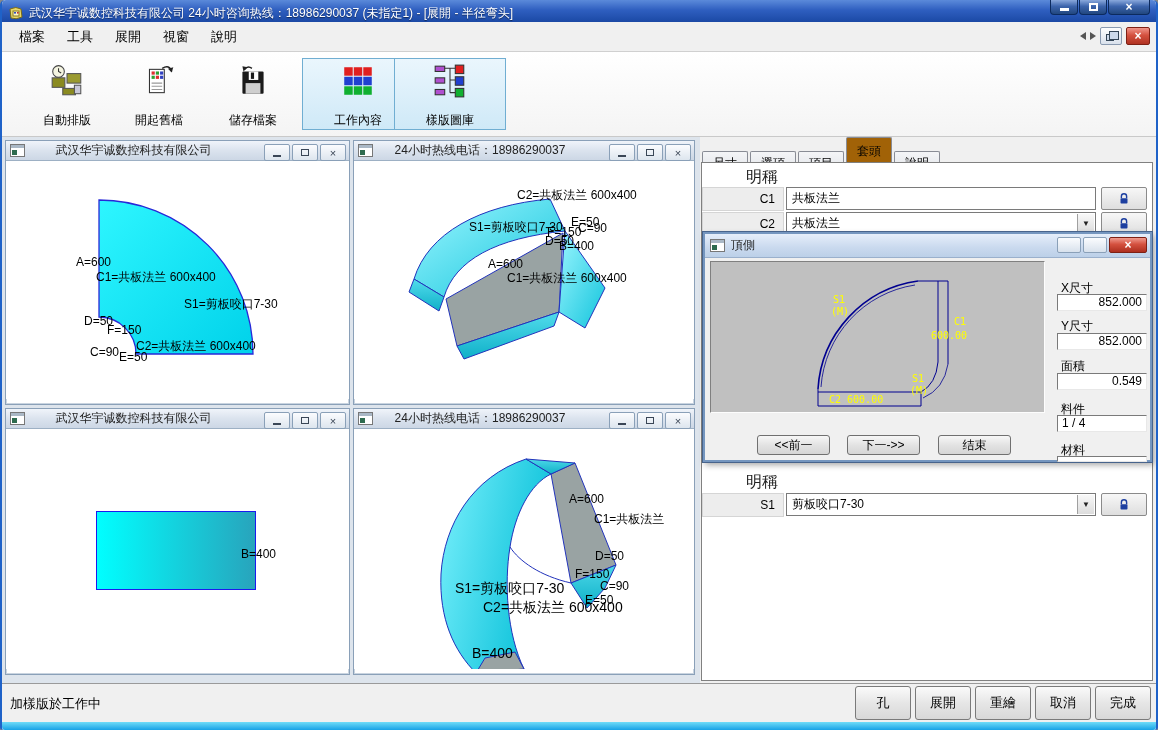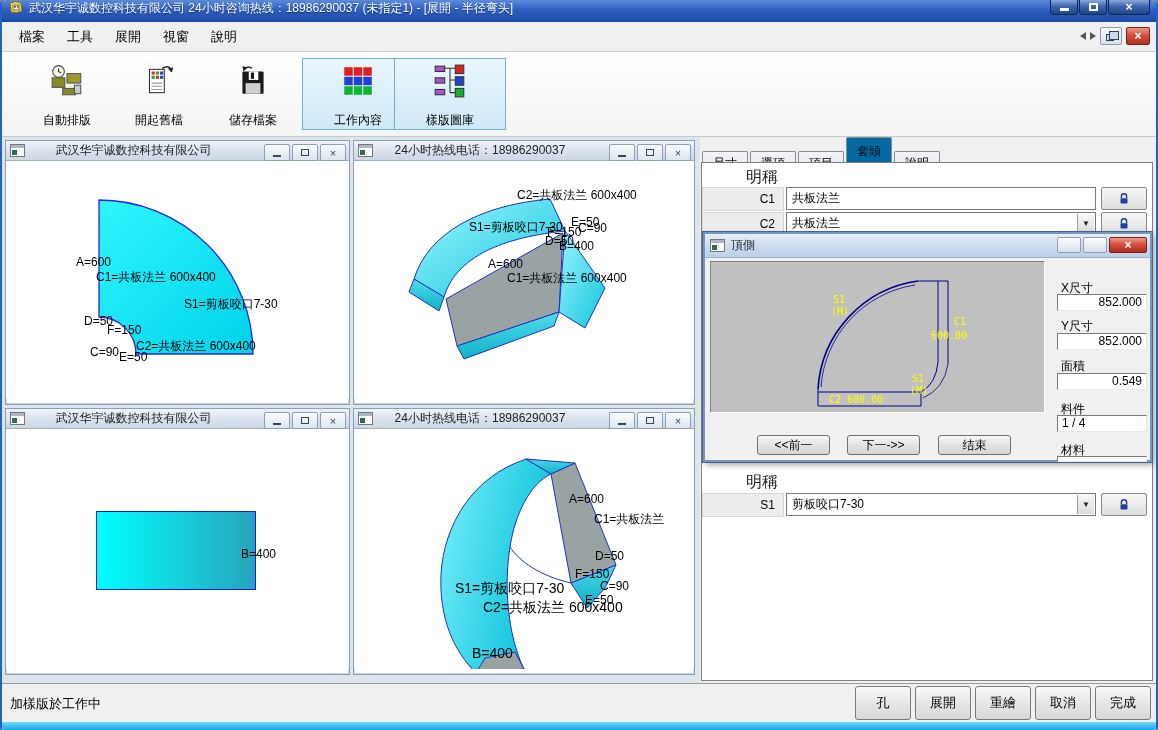--- a/index.html
+++ b/index.html
@@ -1,21 +1,21 @@
 <!DOCTYPE html>
 <html><head>
 <meta charset="utf-8">
 <style>
   * { box-sizing: border-box; margin: 0; padding: 0; }
   html,body { width:1158px; height:730px; }
   body { font-family: "Liberation Sans", sans-serif; font-size:12px; color:#000; background:#888; }
   .window { position:relative; width:1158px; height:730px; border-left:2px solid #1f62c8; border-right:2px solid #1f62c8; background:#f0f0f0; border-radius:5px 5px 3px 3px; overflow:hidden; }
 
   
-  .titlebar { position:relative; height:22px; background:linear-gradient(180deg,#5b8ada 0%,#2f5fc0 45%,#1b49a5 100%); display:flex; align-items:flex-start; padding:0 6px; border-radius:4px 4px 0 0; }
+  .titlebar { position:relative; height:22px; background:linear-gradient(180deg,#5b8ada 0%,#2f5fc0 45%,#1b49a5 100%); display:flex; align-items:flex-end; padding:0 6px; border-radius:4px 4px 0 0; }
   .titlebar .title { color:#fff; font-size:12px; margin-left:5px; white-space:nowrap; text-shadow:0 1px 1px rgba(0,0,0,.5); }
   .winbtns { position:absolute; right:6px; top:0; display:flex; gap:1px; }
   .winbtn { width:28px; height:15px; border:1px solid #0c2a5e; border-top:none; border-radius:0 0 4px 4px; background:linear-gradient(180deg,#89a8dc 0%,#3c64ac 45%,#21477f 100%); display:flex; align-items:center; justify-content:center; color:#fff; }
   .winbtn.close { width:42px; }
   .glyph-min { width:9px; height:3px; background:#fff; margin-top:5px; }
   .glyph-max { width:9px; height:8px; border:2px solid #fff; }
   .glyph-x { font-size:12px; font-weight:bold; line-height:1; }
 
   
   .menubar { position:relative; height:30px; background:#f0f0f0; border-bottom:1px solid #d0d0d0; display:flex; align-items:center; padding-left:6px; }
@@ -50,21 +50,21 @@
   .cw-btn { width:26px; height:17px; border:1px solid #8aa0b8; border-radius:2px; background:linear-gradient(180deg,#fbfcfe,#dde5ee); display:flex; align-items:center; justify-content:center; color:#3a4656; font-size:11px; }
   .cw-btn .glyph-min2 { width:8px; height:2px; background:#3a4656; margin-top:6px; }
   .cw-btn .glyph-rest { width:8px; height:7px; border:1px solid #3a4656; }
   .cw-body { position:relative; background:#fff; overflow:hidden; }
   .anno { position:absolute; font-size:12px; color:#000; white-space:nowrap; line-height:1.1; }
 
   
   .panel { position:absolute; left:698px; top:0; width:456px; height:546px; background:#f0f0f0; }
   .tabs { position:absolute; left:0; top:0; height:25px; display:flex; padding-left:2px; gap:2px; }
   .tab { min-width:46px; padding:0 8px; height:23px; margin-top:14px; border:1px solid #898c95; border-bottom:none; border-radius:2px 2px 0 0; background:linear-gradient(180deg,#f4f5f7,#dfe2e7); font-size:12px; text-align:center; line-height:22px; }
-  .tab.active { height:25px; margin-top:0; background:#0369a1; position:relative; z-index:2; line-height:26px; }
+  .tab.active { height:25px; margin-top:0; background:#a16207; position:relative; z-index:2; line-height:26px; }
   .panel-box { position:absolute; left:1px; right:3px; top:25px; bottom:2px; border:1px solid #808080; background:#fff; }
   .sec-header { position:absolute; left:44px; font-size:16px; color:#222; }
   .key-cell { position:absolute; left:0; width:82px; height:24px; background:#ededed; border:1px solid #d5d5d5; text-align:right; padding-right:8px; line-height:22px; font-size:12px; }
   .val-box { position:absolute; left:84px; width:310px; height:23px; background:#fff; border:1px solid #7a7a7a; padding-left:5px; line-height:21px; font-size:12px; white-space:nowrap; }
   .combo-arrow { position:absolute; right:1px; top:1px; bottom:1px; width:17px; background:linear-gradient(180deg,#f8f8f8,#dcdcdc); border-left:1px solid #a0a0a0; display:flex; align-items:center; justify-content:center; font-size:8px; color:#222; }
   .lock-btn { position:absolute; left:399px; width:46px; height:23px; border:1px solid #8a8a8a; border-radius:2px; background:linear-gradient(180deg,#f7f7f7,#dedede); display:flex; align-items:center; justify-content:center; }
 
   
   .dialog { position:absolute; left:701px; top:95px; width:449px; height:230px; background:#f0f0f0; border:2px solid #7596bf; outline:1px solid #48648c; box-shadow:2px 3px 6px rgba(0,0,0,.35); z-index:5; }
   .dlg-title { height:24px; background:linear-gradient(180deg,#e6eefa 0%,#c9d9ee 60%,#bcd0e8 100%); border-bottom:1px solid #9ab0cc; display:flex; align-items:center; padding:0 5px; position:relative; }

